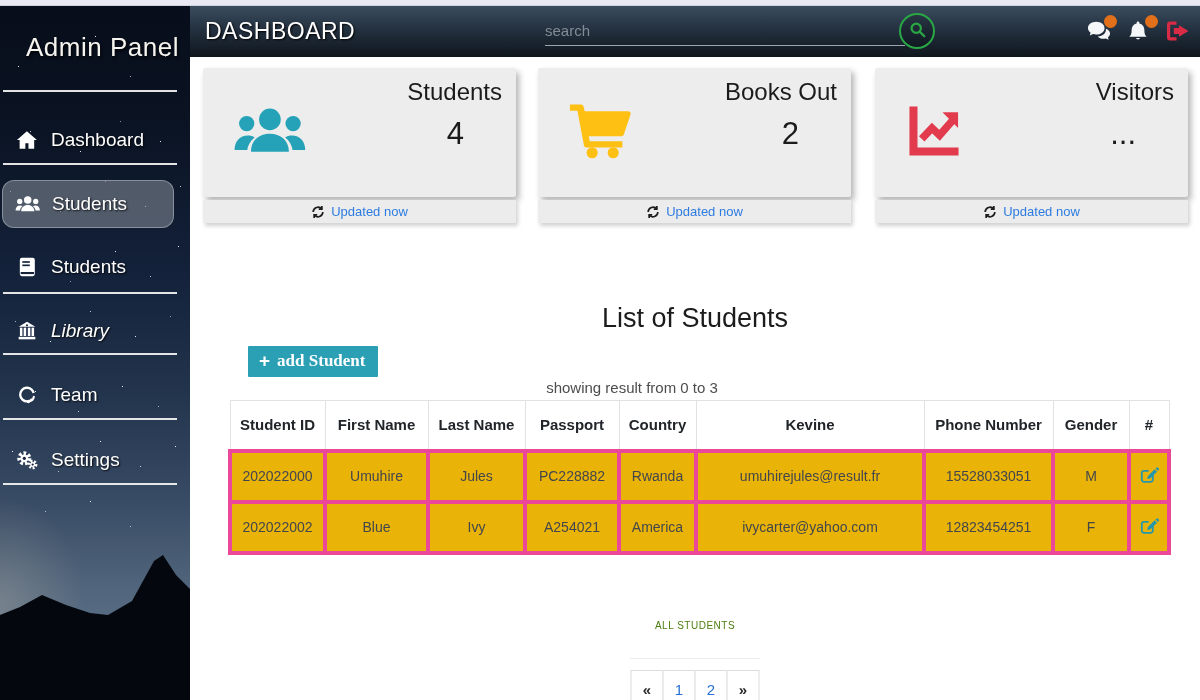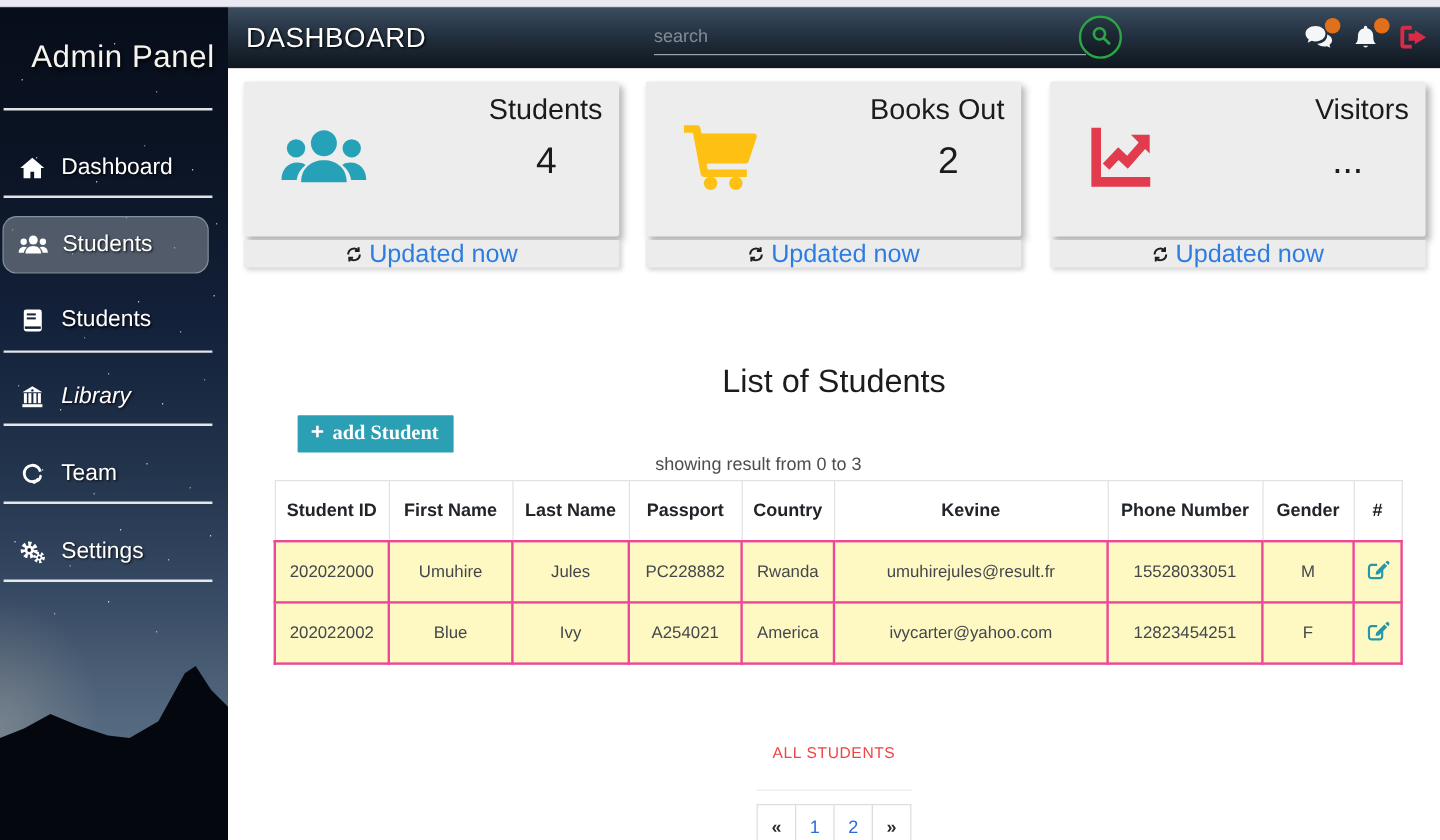--- a/index.html
+++ b/index.html
@@ -71,40 +71,40 @@
   .card-icon.teal { color:var(--icon-teal); }
   .card-icon.yellow { color:var(--icon-yellow); }
   .card-icon.red { color:var(--icon-red); }
   .card-title { position:absolute; right:14px; top:10px; font-size:24px; color:#1b1b1b; }
   .card-value { position:absolute; right:52px; top:48px; font-size:31px; color:#1b1b1b; }
   .card-footer { position:absolute; top:143px; left:0; width:313px; height:23px; background:#ececec;
     box-shadow:2px 3px 4px rgba(0,0,0,.18); display:flex; align-items:center; justify-content:center;
     gap:6px; cursor:pointer; }
   .card-footer .refresh { color:#1d1d1d; display:inline-flex; }
   .card-footer .refresh svg { width:14px; height:14px; }
-  .updated-label { color:var(--updated-link); font-size:21px; }
+  .updated-label { color:var(--updated-link); font-size:13px; }
 
   .section-heading { position:absolute; top:246px; left:0; width:1010px; text-align:center;
     font-size:27px; color:#1c1c1c; font-weight:500; }
   .add-btn { position:absolute; left:58px; top:289px; background:var(--accent-teal); color:#fff;
     border:none; padding:5px 13px 6px 11px; font-family:"Liberation Serif", serif; font-weight:bold;
     font-size:17px; cursor:pointer; display:flex; align-items:center; gap:7px; border-radius:1px; }
   .add-btn .plus { font-family:"Liberation Sans", sans-serif; font-weight:bold; font-size:19px; line-height:16px; }
   .showing-text { position:absolute; top:322px; left:0; width:884px; text-align:center; font-size:15px; color:#4d4d4d; }
 
   .students-table { position:absolute; left:38px; top:343px; width:939px; border-collapse:collapse; table-layout:fixed; }
   .students-table th { height:50px; font-size:15px; font-weight:bold; color:#212529;
     border:1px solid #e2e2e2; text-align:center; background:#fff; }
-  .students-table td { height:51px; font-size:14px; color:#43474c; border:2px solid #ec4899;
-    text-align:center; background:#fef9c3; }
+  .students-table td { height:51px; font-size:14px; color:#43474c; border:4px solid #ec4899;
+    text-align:center; background:#eab308; }
   .edit-btn { background:none; border:none; cursor:pointer; color:var(--edit-teal); padding:0; }
   .edit-btn svg { width:19px; height:19px; }
 
   .all-students { position:absolute; top:563px; left:0; width:1010px; text-align:center;
-    font-size:13px; color:#ef4444; letter-spacing:.5px; }
+    font-size:10px; color:#4d7c0f; letter-spacing:.5px; }
   .pager-divider { position:absolute; top:601px; left:50%; transform:translateX(-50%); width:130px;
     border-top:1px solid #ececec; }
   .pager { position:absolute; top:613px; left:50%; transform:translateX(-50%); display:flex; }
   .pg { min-width:33px; height:40px; line-height:38px; text-align:center; border:1px solid #dcdcdc;
     margin-left:-1px; background:#fff; font-size:15px; cursor:pointer; }
   .pg:first-child { margin-left:0; }
   .pg.arrow { color:#2b2b2b; font-weight:bold; }
   .pg.num { color:var(--pagination-link); }
 </style>
 </head>

